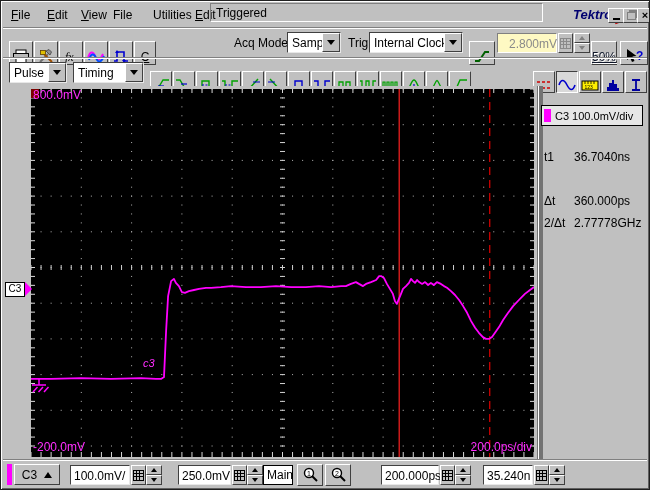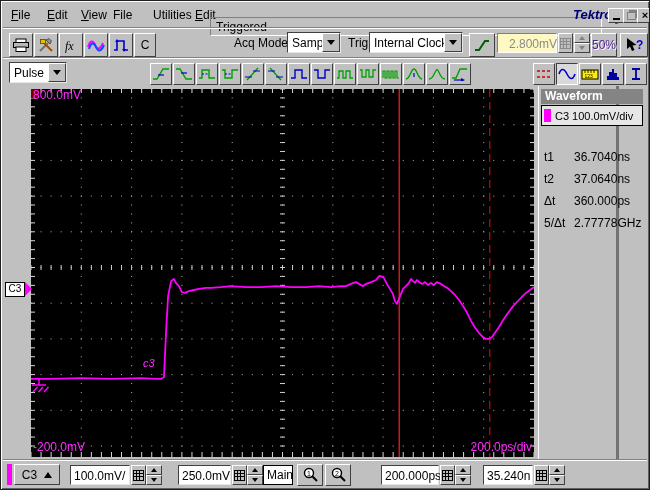--- a/index.html
+++ b/index.html
@@ -8,60 +8,60 @@
        border:1px solid #202020;box-sizing:border-box;
        box-shadow:inset 1px 1px 0 #ffffff, inset -1px -1px 0 #606060;}
   
   .raised{background:#c0c0c0;border:1px solid;border-color:#ffffff #404040 #404040 #ffffff;}
   button{font-family:"Liberation Sans",sans-serif;font-size:12px;padding:0;margin:0;cursor:default;}
   
   .titlebar{position:absolute;left:2px;top:2px;width:644px;height:24px;}
   .menu-item{position:absolute;top:5px;}
   .menu-item.u::first-letter{text-decoration:underline;}
   .mi0{left:8px}.mi1{left:44px}.mi2{left:78px}.mi3{left:110px}.mi4{left:150px}.mi5{left:192px}
-  .status-box{position:absolute;left:207px;top:14px;width:392px;height:19px;box-sizing:border-box;
+  .status-box{position:absolute;left:207px;top:0;width:333px;height:19px;box-sizing:border-box;
               border:1px solid;border-color:#808080 #ffffff #ffffff #808080;padding:2px 0 12px 5px;}
   .brand{position:absolute;left:570px;top:4px;font-weight:bold;font-style:italic;color:#000070;font-size:13px;}
   .brand-accent{position:absolute;left:612px;top:18px;width:8px;height:2px;background:#c00000;transform:rotate(-20deg);}
   .winbtn{position:absolute;top:5px;width:14px;height:13px;display:flex;align-items:center;justify-content:center;}
   .wb-min{left:605px}.wb-res{left:620px}.wb-close{left:634px}
   .glyph-min{width:7px;height:2px;background:#000;margin-top:6px;}
   .glyph-res{width:7px;height:6px;border:1px solid #808080;background:#c0c0c0;box-shadow:2px -2px 0 -0px #808080;}
   .glyph-close{font-weight:bold;font-size:11px;line-height:11px;}
   
   .tb{position:absolute;left:2px;width:644px;border-top:1px solid #808080;box-shadow:inset 0 1px 0 #ffffff;}
   .tb1{top:26px;height:30px;}
   .tb2{top:56px;height:29px;}
-  .tbtn{position:absolute;top:5px;width:24px;height:24px;display:flex;align-items:center;justify-content:center;}
+  .tbtn{position:absolute;top:13px;width:24px;height:24px;display:flex;align-items:flex-end;justify-content:center;text-decoration:underline;}
   .tb2 .tbtn{height:22px;width:22px;}
   .pressed{border-color:#404040 #ffffff #ffffff #404040 !important;background:#d9d9d9 !important;}
   .runstop{position:absolute;left:160px;top:4px;width:64px;height:22px;background:#00e300;
            border:1px solid;border-color:#9dff9d #004d00 #004d00 #9dff9d;display:flex;align-items:center;justify-content:center;}
   .tlabel{position:absolute;top:8px;}
   .dd{position:absolute;top:4px;height:21px;display:flex;box-sizing:border-box;background:#ffffff;
       border:1px solid;border-color:#404040 #e8e8e8 #e8e8e8 #404040;}
   .dd .dval{flex:1;padding:3px 0 0 4px;white-space:nowrap;overflow:hidden;}
   .dda{width:16px;background:#c0c0c0;border:1px solid;border-color:#ffffff #404040 #404040 #ffffff;
        display:flex;align-items:center;justify-content:center;}
   .tri-dn{width:0;height:0;border-left:4px solid transparent;border-right:4px solid transparent;border-top:5px solid #000;}
   .numfield{position:absolute;top:5px;height:20px;box-sizing:border-box;padding:3px 0 0 4px;white-space:nowrap;}
   .disfield{background:#fef9c3;border:1px solid;border-color:#808080 #ffffff #ffffff #808080;color:#8a8a8a;padding-left:11px;}
-  .distext{color:#4c1d95;text-shadow:1px 1px 0 #ffffff;}
+  .distext{color:#0f172a;text-shadow:1px 1px 0 #ffffff;}
   .kpbtn{position:absolute;top:5px;width:15px;height:20px;display:flex;align-items:center;justify-content:center;}
   .kp{width:9px;height:9px;border:1px solid #000;box-sizing:content-box;
       background-image:linear-gradient(#000,#000),linear-gradient(#000,#000),linear-gradient(#000,#000),linear-gradient(#000,#000);
       background-size:1px 9px,1px 9px,9px 1px,9px 1px;background-position:2px 0,5px 0,0 2px,0 5px;background-repeat:no-repeat;}
   .kp.dis{border-color:#8a8a8a;background-image:linear-gradient(#8a8a8a,#8a8a8a),linear-gradient(#8a8a8a,#8a8a8a),linear-gradient(#8a8a8a,#8a8a8a),linear-gradient(#8a8a8a,#8a8a8a);}
   .spin{position:absolute;top:5px;width:16px;height:20px;display:flex;flex-direction:column;}
   .sb{flex:1;display:flex;align-items:center;justify-content:center;}
   .tri-up-s{width:0;height:0;border-left:3px solid transparent;border-right:3px solid transparent;border-bottom:4px solid #000;}
   .tri-dn-s{width:0;height:0;border-left:3px solid transparent;border-right:3px solid transparent;border-top:4px solid #000;}
   .dis .tri-up-s{border-bottom-color:#808080}.dis .tri-dn-s{border-top-color:#808080}
   
-  .plot{position:absolute;left:2px;top:85px;width:616px;height:374px;background:#c0c0c0;border-right:3px solid #737373;box-sizing:border-box;}
+  .plot{position:absolute;left:2px;top:85px;width:540px;height:374px;background:#c0c0c0;border-right:6px solid #737373;box-sizing:border-box;}
   .grat{position:absolute;left:28px;top:3px;width:503px;height:368px;background:#000;}
   .glabel{position:absolute;color:#ff2cff;font-size:12px;line-height:13px;white-space:nowrap;}
   .gl-top{left:2px;top:0;}
   .gl-bot{left:2px;bottom:3px;}
   .gl-scale{right:2px;bottom:3px;}
   .trig-sq{position:absolute;left:0;top:0;width:8px;height:9px;background:#7a0000;}
   .trace-tag{position:absolute;left:112px;top:268px;color:#ff2cff;font-size:11px;font-style:italic;}
   .chan-marker{position:absolute;left:2px;top:196px;width:27px;height:15px;display:flex;}
   .cm-box{width:18px;height:13px;background:#ffffff;border:1px solid #000;font-size:10px;line-height:12px;text-align:center;}
   .cm-arrow{width:0;height:0;border-top:7px solid transparent;border-bottom:7px solid transparent;border-left:7px solid #ff00ff;margin-top:0px;}
@@ -190,20 +190,26 @@
       <svg width="20" height="16" viewBox="0 0 20 16">
           <path d="M3 1 v11 l3 -2.5 2 4.5 2.5 -1 -2 -4.5 4 -0.5 z" fill="#000"></path>
           <text x="12" y="12" font-weight="bold" font-size="12" fill="#0000d0">?</text>
         </svg>
     </button>
   </div>
 
   <div class="tb tb2">
     <div class="dd" style="left:6px;width:58px">
       <span class="dval">Pulse</span>
+      <span class="dda">
+          <span class="tri-dn"></span>
+        </span>
+    </div>
+    <div class="dd" style="left:70px;width:71px">
+      <span class="dval">Timing</span>
       <span class="dda">
           <span class="tri-dn"></span>
         </span>
     </div>
 
     <button class="tbtn raised" style="left:147px">
         <svg width="18" height="14" viewBox="0 0 18 14">
           <path d="M1 12 H5 L11 2 H17" stroke="#00a000" stroke-width="1.4" fill="none"></path>
           <path d="M6 8 h6" stroke="#0000cc" stroke-width="1.2"></path>
         </svg>
@@ -1617,29 +1623,27 @@
       <div class="cursor-hit" id="cursor1-hit" style="left: 366.696px;"></div>
       <div class="cursor-hit" id="cursor2-hit" style="left: 457.236px;"></div>
     </div>
     <div class="chan-marker">
       <span class="cm-box">C3</span>
       <span class="cm-arrow"></span>
     </div>
   </div>
 
   <div class="panel">
-    <div class="phead ph1">Waveform</div>
     <div class="plist">
       <span class="swatch"></span>
       <span>C3 100.0mV/div</span>
     </div>
     <div class="rrow rr0"><span class="rlab">t1</span><span>36.7040ns</span></div>
-    <div class="rrow rr1"><span class="rlab">t2</span><span>37.0640ns</span></div>
     <div class="rrow rr2"><span class="rlab">Δt</span><span>360.000ps</span></div>
-    <div class="rrow rr3"><span class="rlab">5/Δt</span><span>2.77778GHz</span></div>
+    <div class="rrow rr3"><span class="rlab">2/Δt</span><span>2.77778GHz</span></div>
   </div>
 
   <div class="bbar">
     <div class="chanstrip"></div>
     <button class="bbtn raised" style="left:11px;width:46px">
       <span>C3</span>
       <span class="tri-up-m"></span>
     </button>
     <div class="bfield" style="left:67px;width:60px">100.0mV/</div>
     <button class="kpbtn raised bspin" style="left:128px">

